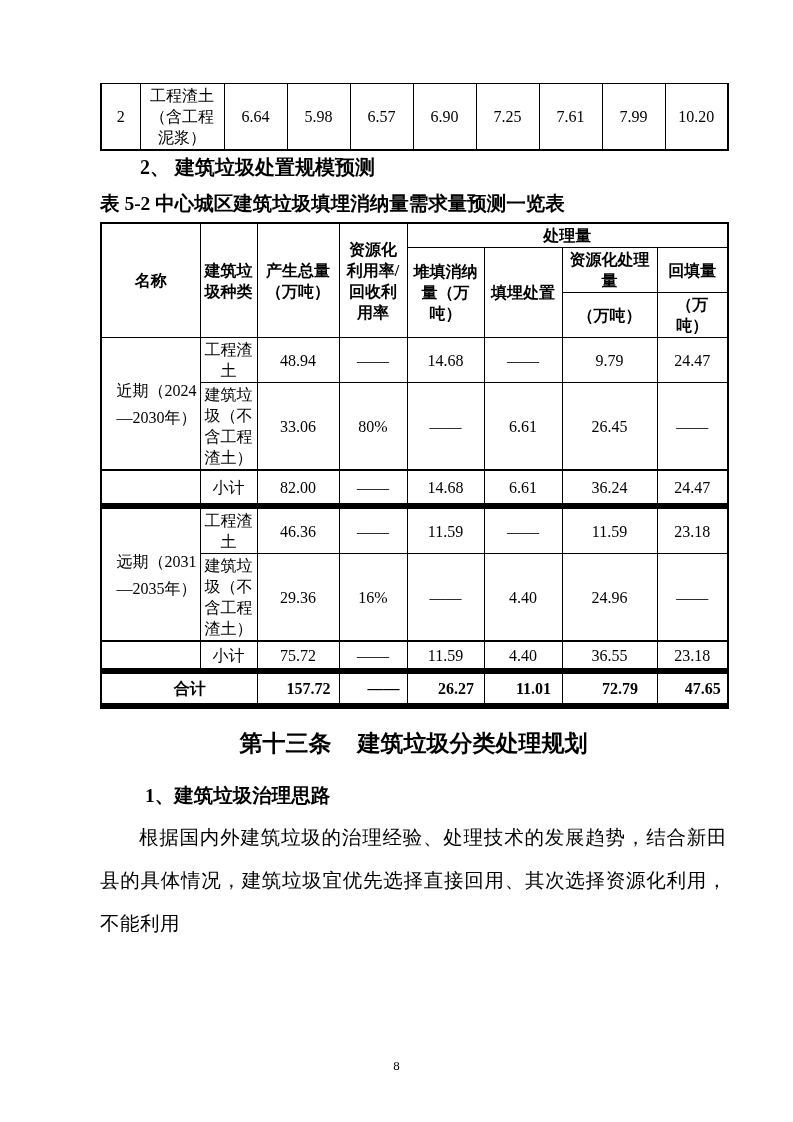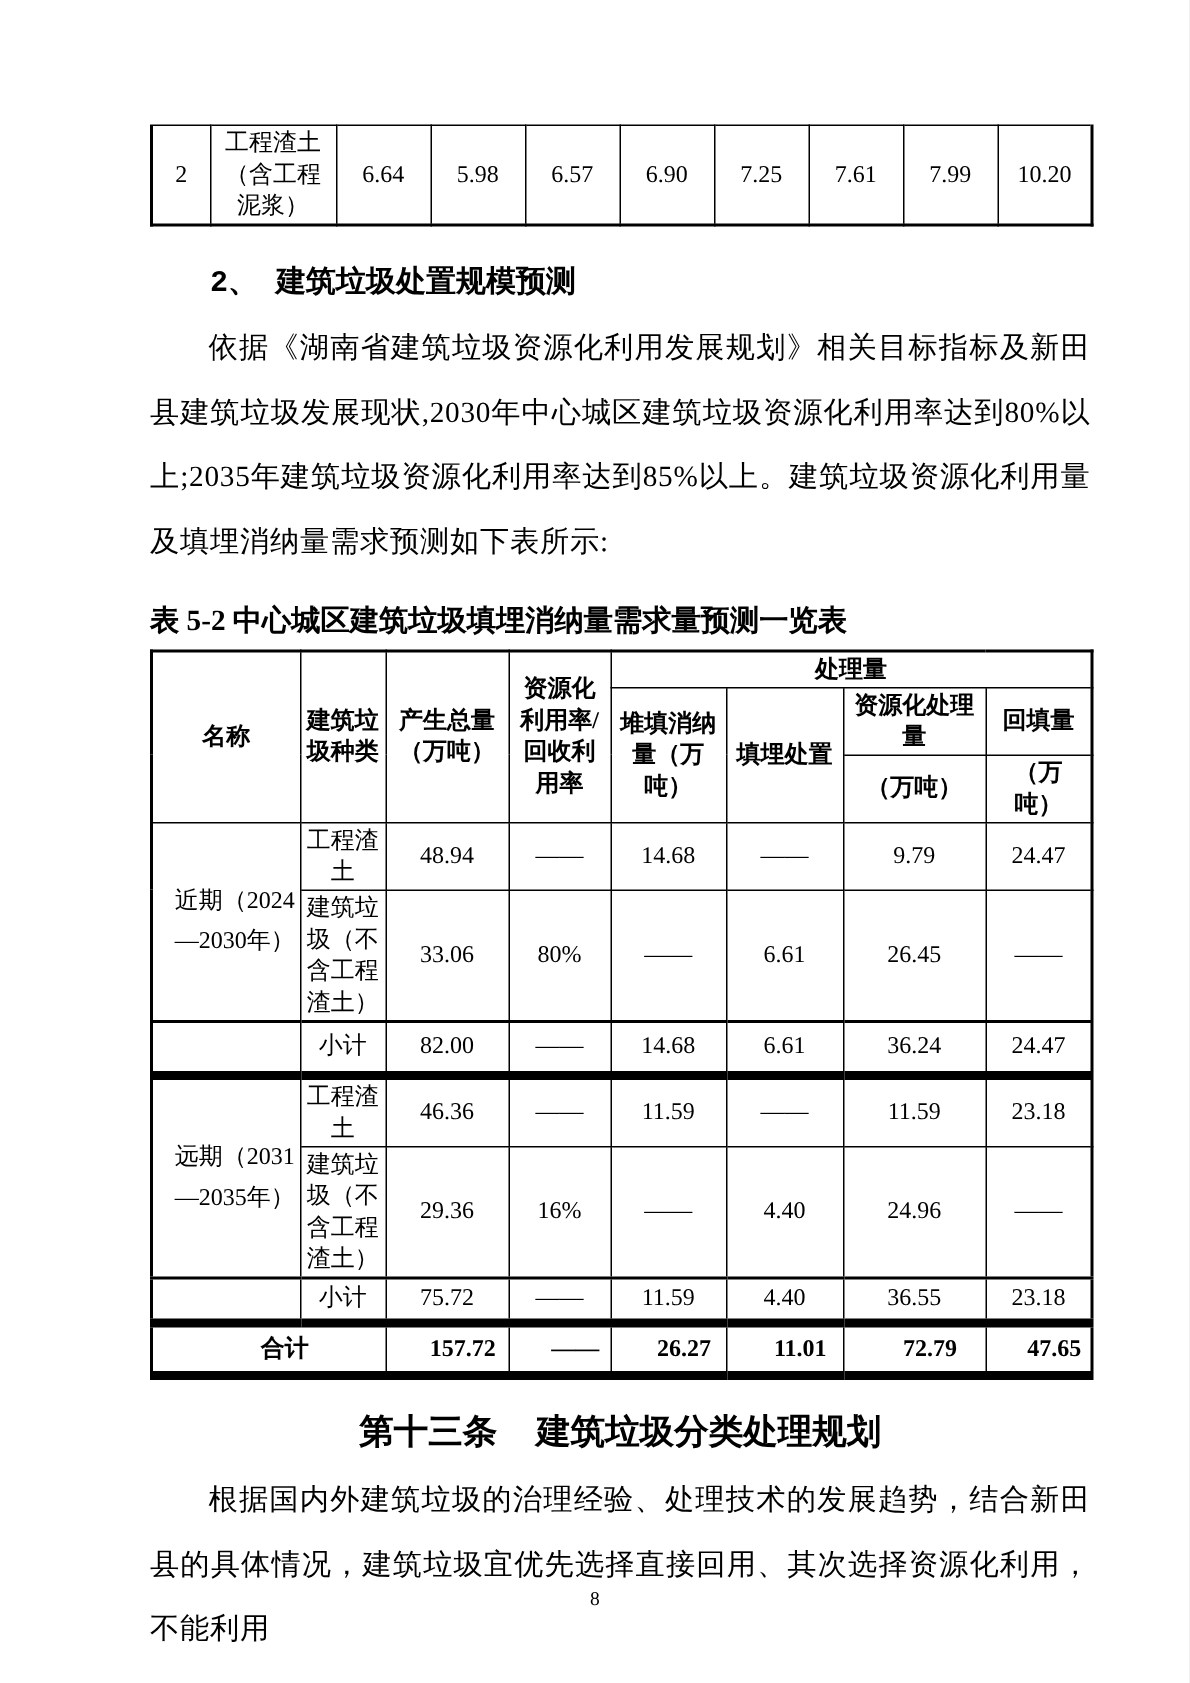--- a/index.html
+++ b/index.html
@@ -42,22 +42,22 @@
   tr.r4 { height: 44px; }
   tr.r5 { height: 79px; }
   tr.r6 { height: 30px; }
   tr.r7 { height: 35px; }
   tr.thick-tb td { border-top: 2px solid #000; border-bottom: 6px solid #000000; }
   tr.bold td { font-weight: bold; padding-left: 24px; }
   td.period { line-height: 27px; text-align: right; }
 
   
   .h-num {
-    margin: 26px 0 0 40px;
-    font-size: 20px; font-weight: bold; line-height: 26px; font-family: Liberation Mono, monospace;
+    margin: 3px 0 0 40px;
+    font-size: 20px; font-weight: bold; line-height: 26px;
   }
   .para {
     margin-top: 8px;
     font-size: 19.5px; line-height: 43px; letter-spacing: 0.5px;
     text-align: justify; text-indent: 2em;
   }
   .tbl-title {
     margin-top: 12px;
     font-size: 19.5px; font-weight: bold; text-align: left; line-height: 24px;
   }
@@ -105,21 +105,20 @@
         <td>7.25</td>
         <td>7.61</td>
         <td>7.99</td>
         <td>10.20</td>
       </tr>
     </tbody>
       </table>
 
     <div class="h-num">2、 建筑垃圾处置规模预测</div>
 
-    <p class="para">依据《湖南省建筑垃圾资源化利用发展规划》相关目标指标及新田县建筑垃圾发展现状,2030年中心城区建筑垃圾资源化利用率达到80%以上;2035年建筑垃圾资源化利用率达到85%以上。建筑垃圾资源化利用量及填埋消纳量需求预测如下表所示:</p>
 
     <div class="tbl-title">表 5-2  中心城区建筑垃圾填埋消纳量需求量预测一览表</div>
 
     <table class="t52">
       <colgroup>
         <col style="width:99px">
           <col style="width:57px">
           <col style="width:82px">
           <col style="width:68px">
         <col style="width:77px">
@@ -212,19 +211,20 @@
         <td>72.79</td>
         <td>47.65</td>
       </tr>
     </tbody>
       </table>
 
     <div class="article">
       <span>第十三条</span><span class="gap"></span><span>建筑垃圾分类处理规划</span>
     </div>
 
+    <div class="h-sub">1、建筑垃圾治理思路</div>
 
     <p class="para">根据国内外建筑垃圾的治理经验、处理技术的发展趋势，结合新田县的具体情况，建筑垃圾宜优先选择直接回用、其次选择资源化利用，不能利用</p>
 
   </div>
 
   <div class="page-num">8</div>
 </div>
 
 </body></html>

